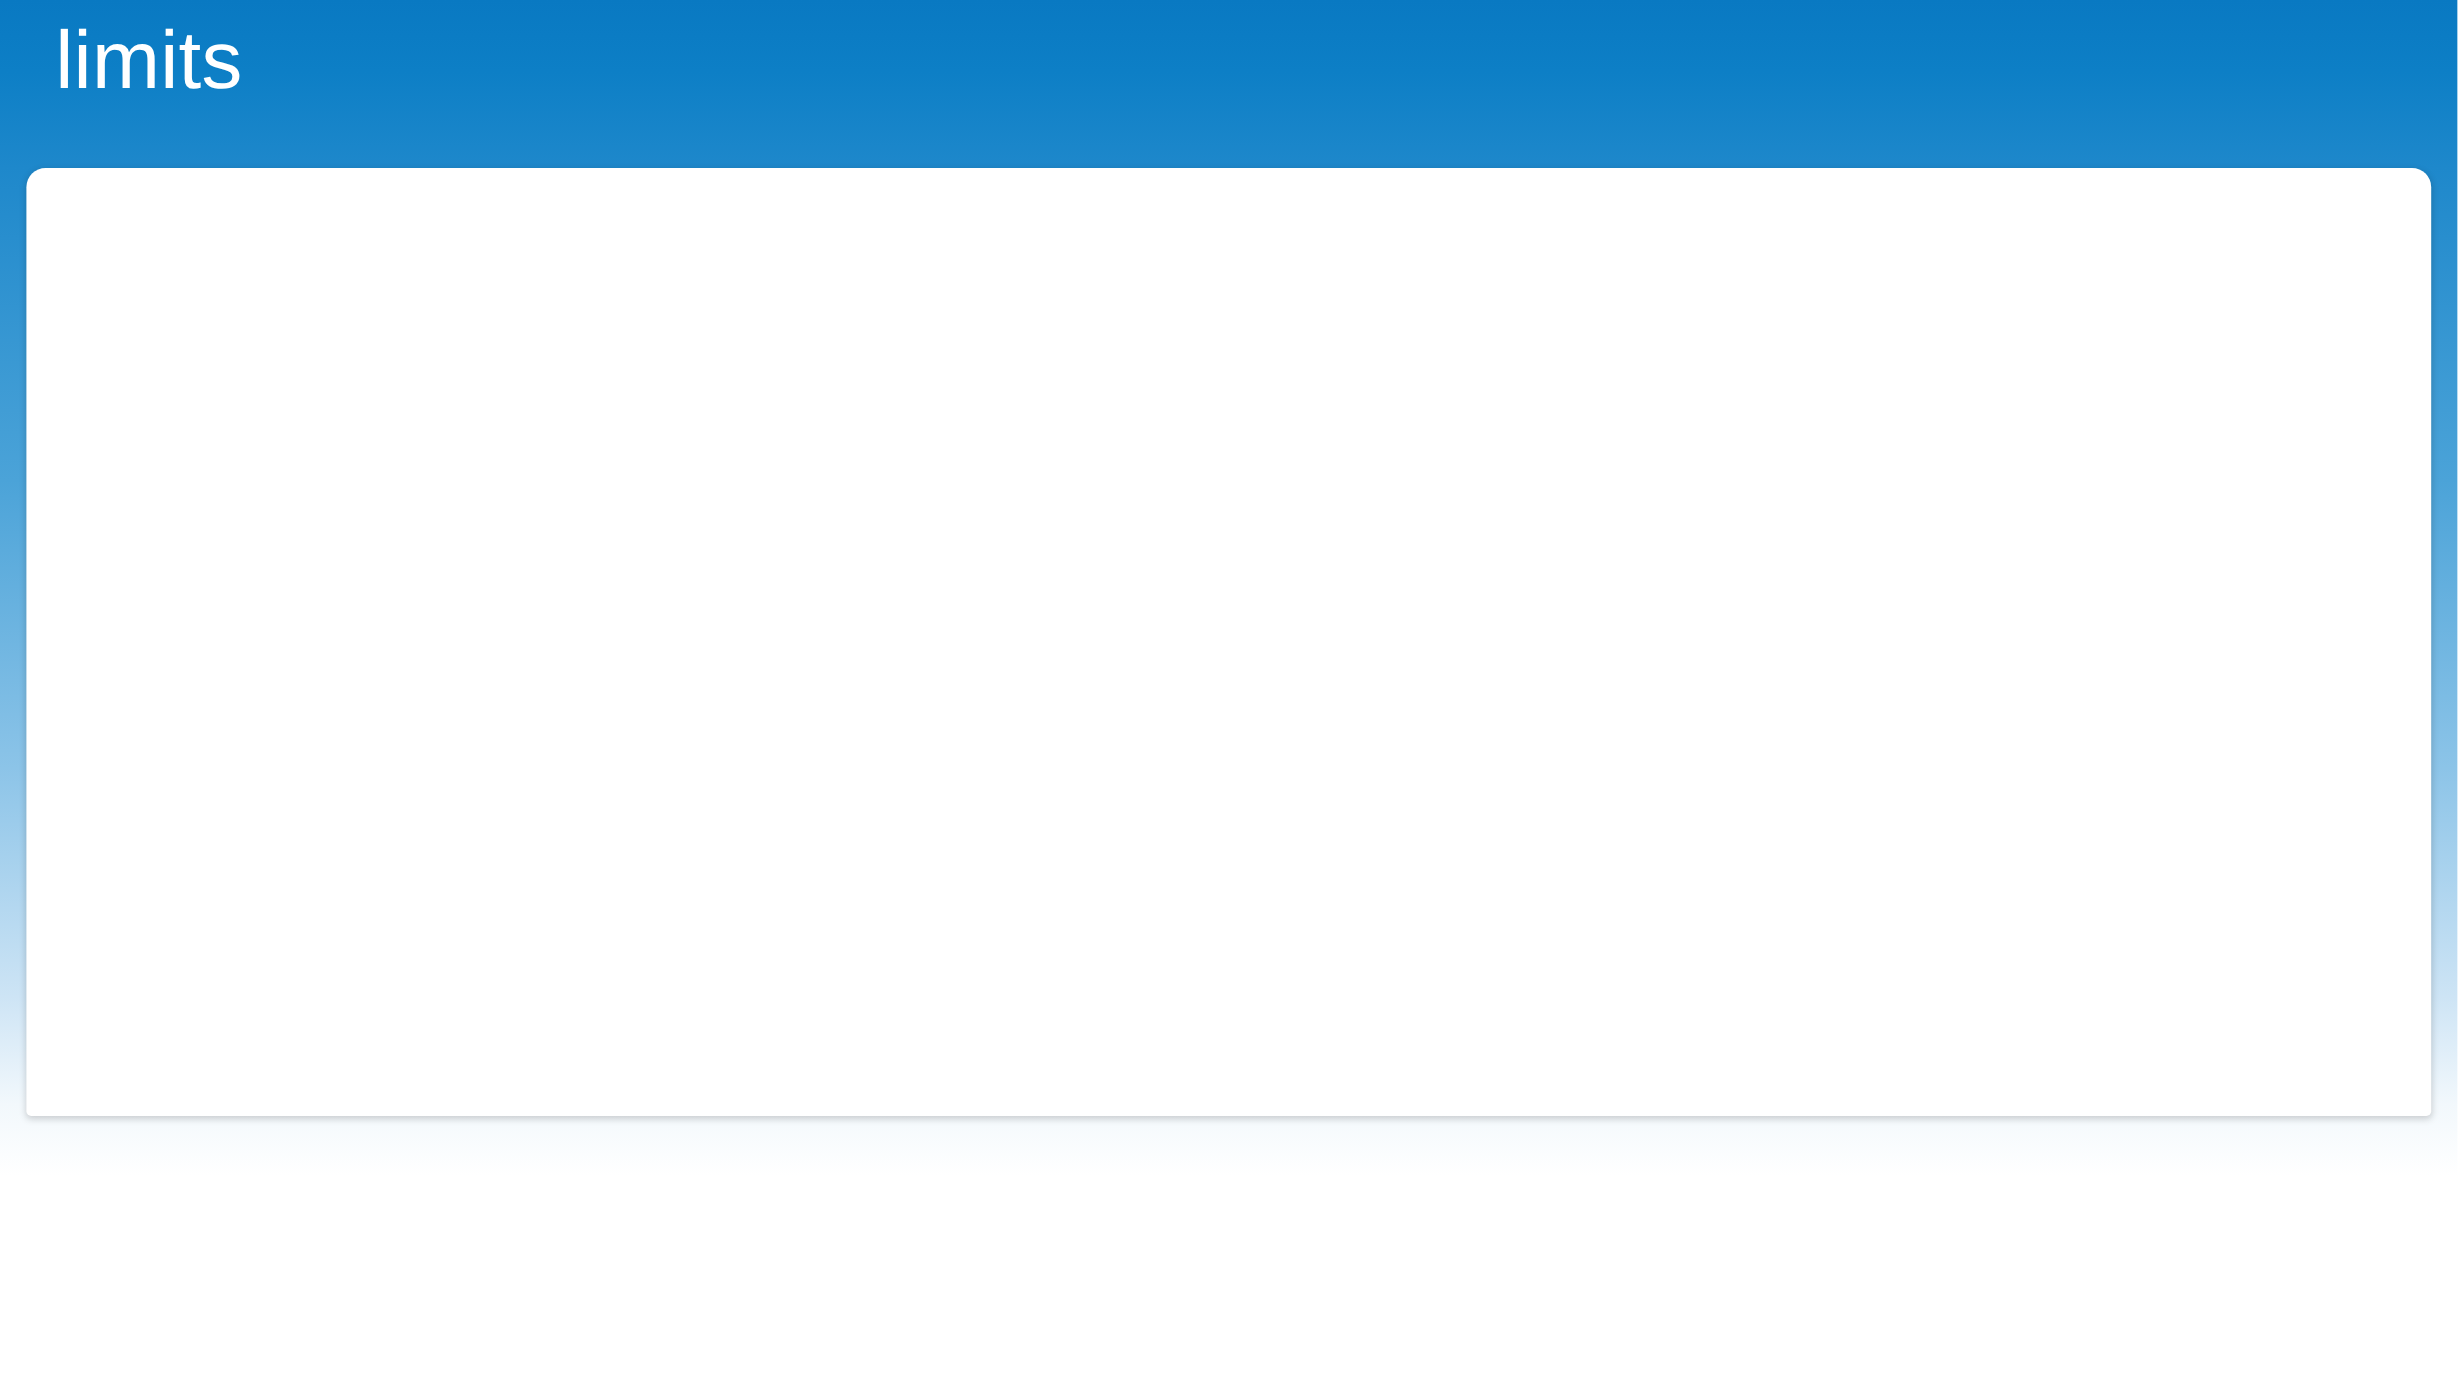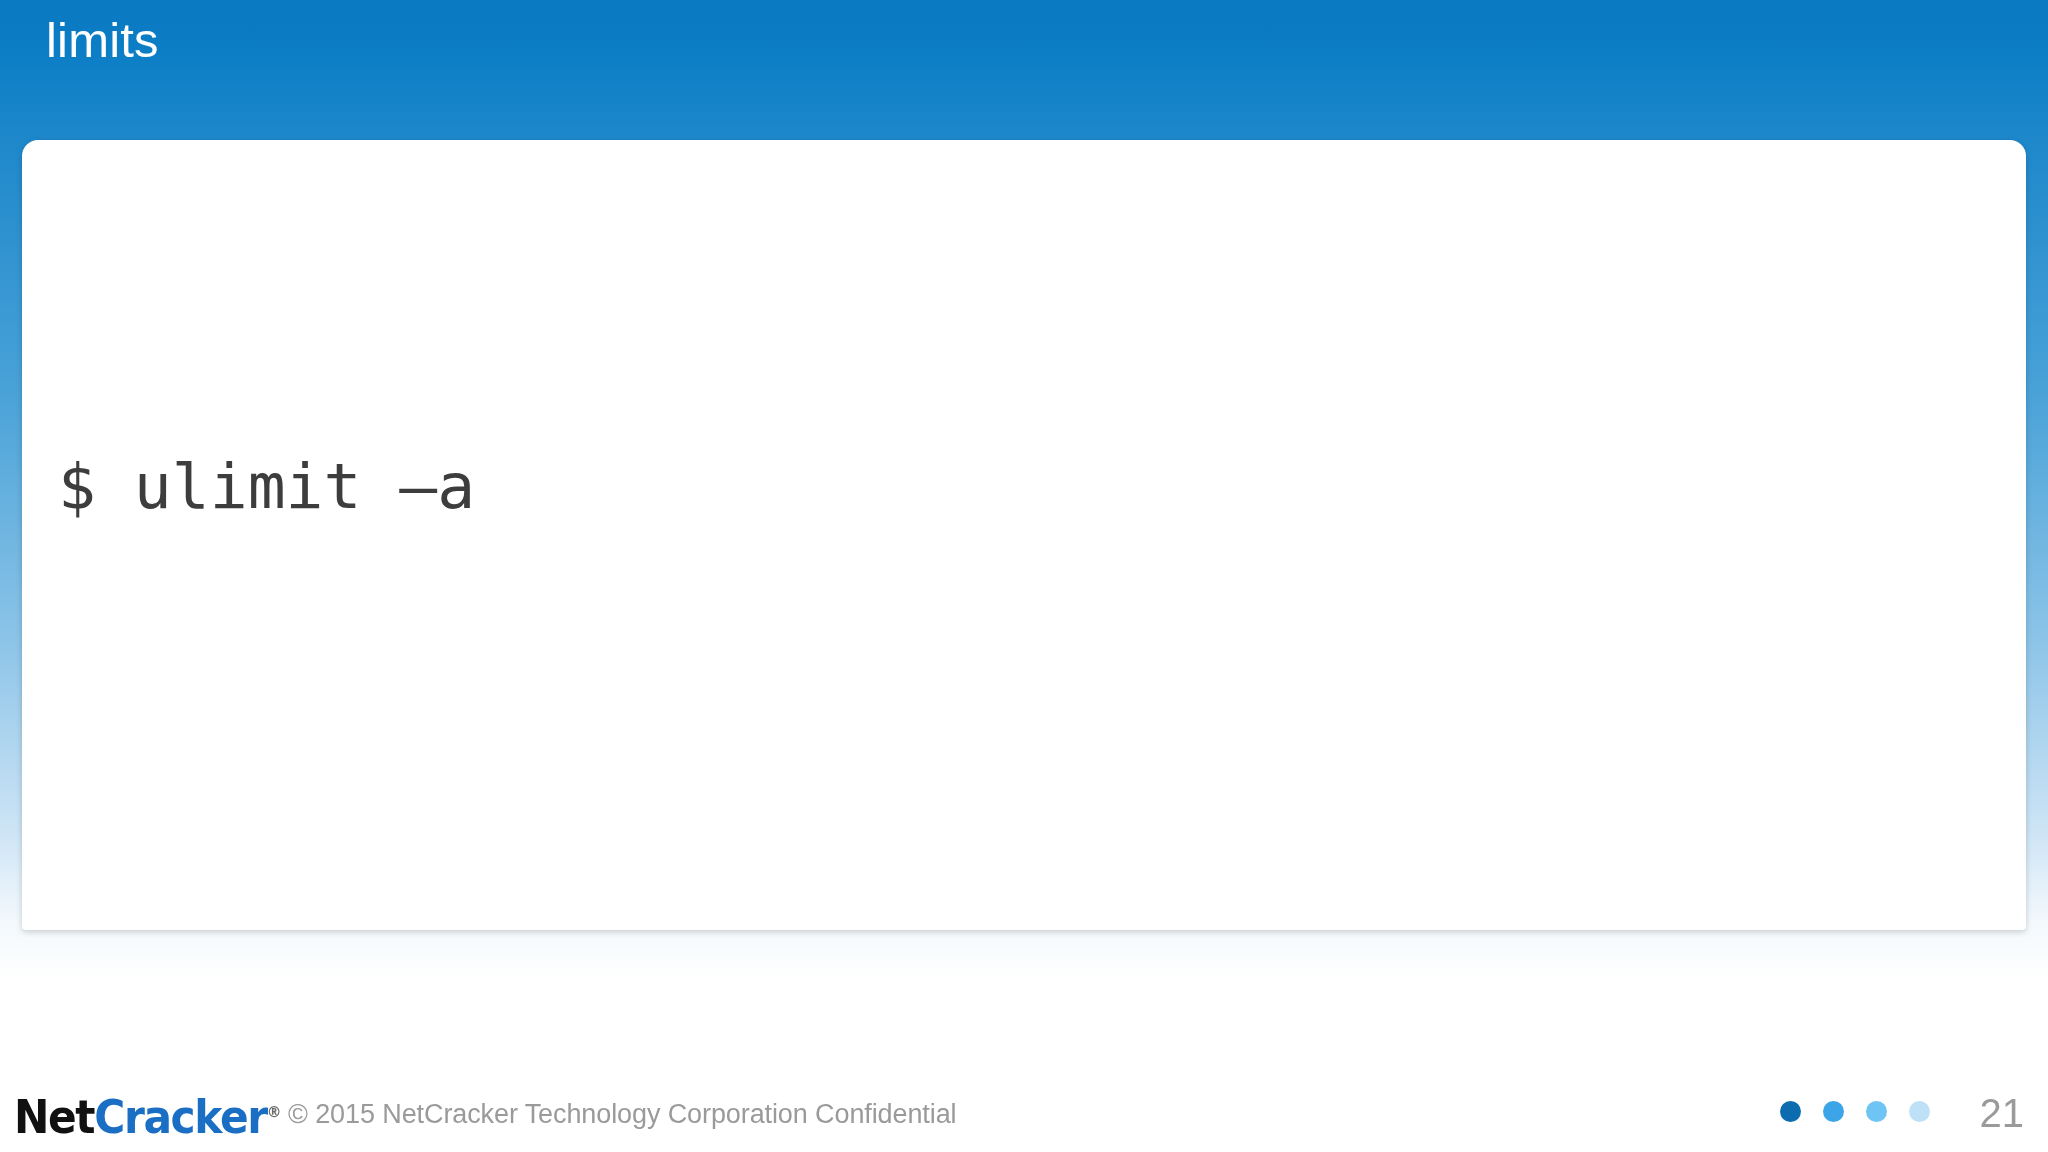--- a/index.html
+++ b/index.html
@@ -36,21 +36,21 @@
     position: absolute;
     left: 0;
     top: 0;
     width: 2048px;
     height: 140px;
   }
   .slide-title {
     position: absolute;
     left: 46px;
     top: 16px;
-    font-size: 49px;
+    font-size: 68px;
     line-height: 1.0;
     font-weight: 400;
     color: #ffffff;
     letter-spacing: 0.2px;
     white-space: nowrap;
   }
 
   
   .content-card {
     position: absolute;
@@ -150,38 +150,20 @@
 <body>
 
 <div class="slide">
 
   <div class="header">
     <div class="slide-title">limits</div>
   </div>
 
   <div class="content-card">
     <div class="code-block">
-      <span class="code-line">$ ulimit –a</span>
       
       
       
     </div>
   </div>
 
-  <div class="footer">
-
-    <div class="logo">
-      <span class="logo-net">Net</span><span class="logo-crack">Cracker</span><span class="logo-reg">®</span>
-    </div>
-
-    <div class="copyright">© 2015 NetCracker Technology Corporation Confidential</div>
-
-    <div class="dots">
-      <span class="dot" style="background: rgb(13, 108, 176);"></span>
-      <span class="dot" style="background: rgb(60, 165, 232);"></span>
-      <span class="dot" style="background: rgb(110, 196, 242);"></span>
-      <span class="dot" style="background: rgb(191, 225, 248);"></span>
-    </div>
-
-    <div class="page-number">21</div>
-  </div>
 
 </div>
 
 </body></html>

